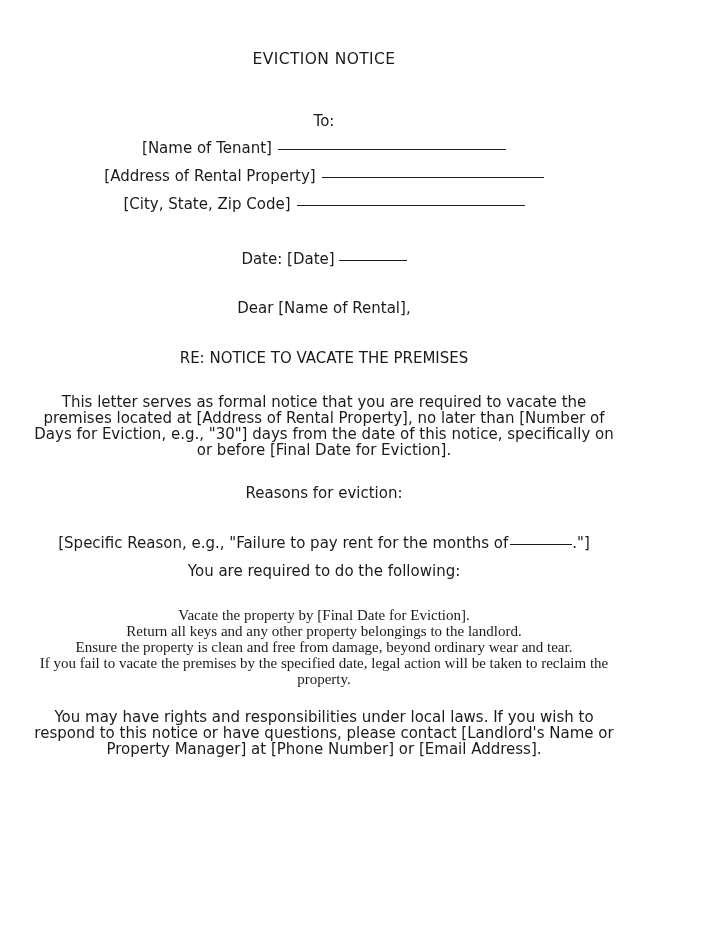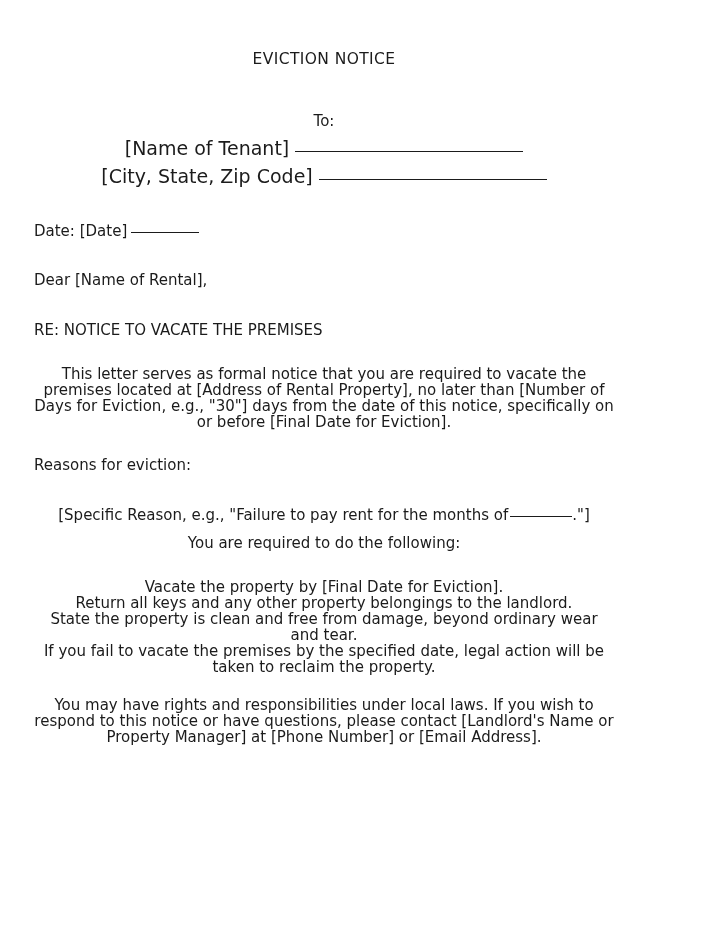--- a/index.html
+++ b/index.html
@@ -22,35 +22,35 @@
     display: block;
   }
   .doc-title {
     text-align: center;
     font-size: 15.5px;
     letter-spacing: 0.4px;
     margin-top: 8px;
     margin-bottom: 0;
   }
   .line {
-    text-align: left;
+    text-align: center;
     font-size: 15px;
     line-height: 27px;
   }
   .gap-lg { height: 28px; }
   .gap-md { height: 22px; }
   .to-label {
     text-align: center;
     font-size: 15px;
     line-height: 26px;
     margin-top: 12px;
   }
   .addr-line {
     text-align: center;
-    font-size: 19px;
+    font-size: 15px;
     line-height: 28px;
     white-space: nowrap;
   }
   .blank {
     display: inline-block;
     border-bottom: 1.4px solid #1b1b1b;
     vertical-align: baseline;
     position: relative;
     top: -3px;
     margin-left: 6px;
@@ -69,23 +69,23 @@
     margin-right: 0;
     top: -3px;
   }
   .para {
     text-align: center;
     font-size: 15px;
     line-height: 16px;
     margin: 0 auto;
     max-width: 640px;
   }
-  .para.narrow { max-width: 615px; }
+  .para.narrow { max-width: 615px; font-family: Liberation Serif, serif; }
   .subject {
-    text-align: left;
+    text-align: center;
     font-size: 15px;
     line-height: 28px;
   }
   .reason-line {
     text-align: center;
     font-size: 15px;
     line-height: 28px;
   }
 </style>
 </head>
@@ -96,20 +96,23 @@
   <div class="doc-title">EVICTION NOTICE</div>
 
   <div class="gap-lg"></div>
 
   <div class="to-label">To:</div>
 
   <div class="addr-line">
     <span>[Name of Tenant]</span><span class="blank w1"></span>
   </div>
 
+  <div class="addr-line">
+    <span>[Address of Rental Property]</span><span class="blank w2"></span>
+  </div>
 
   <div class="addr-line">
     <span>[City, State, Zip Code]</span><span class="blank w3"></span>
   </div>
 
   <div class="gap-lg"></div>
 
   <div class="line">
     <span>Date: [Date]</span><span class="blank inline-short"></span>
   </div>
@@ -136,20 +139,20 @@
     <span>[Specific Reason, e.g., "Failure to pay rent for the months of</span><span class="blank tiny"></span><span>."]</span>
   </div>
 
 
   <div class="reason-line">You are required to do the following:</div>
 
   <div class="gap-md"></div>
 
   <div class="para narrow">Vacate the property by [Final Date for Eviction].</div>
   <div class="para narrow">Return all keys and any other property belongings to the landlord.</div>
-  <div class="para narrow">State the property is clean and free from damage, beyond ordinary wear and tear.</div>
+  <div class="para narrow">Ensure the property is clean and free from damage, beyond ordinary wear and tear.</div>
   <div class="para narrow">If you fail to vacate the premises by the specified date, legal action will be taken to reclaim the property.</div>
 
   <div class="gap-md"></div>
 
   <div class="para">You may have rights and responsibilities under local laws. If you wish to respond to this notice or have questions, please contact [Landlord's Name or Property Manager] at [Phone Number] or [Email Address].</div>
 
 </div>
 
 </body></html>

